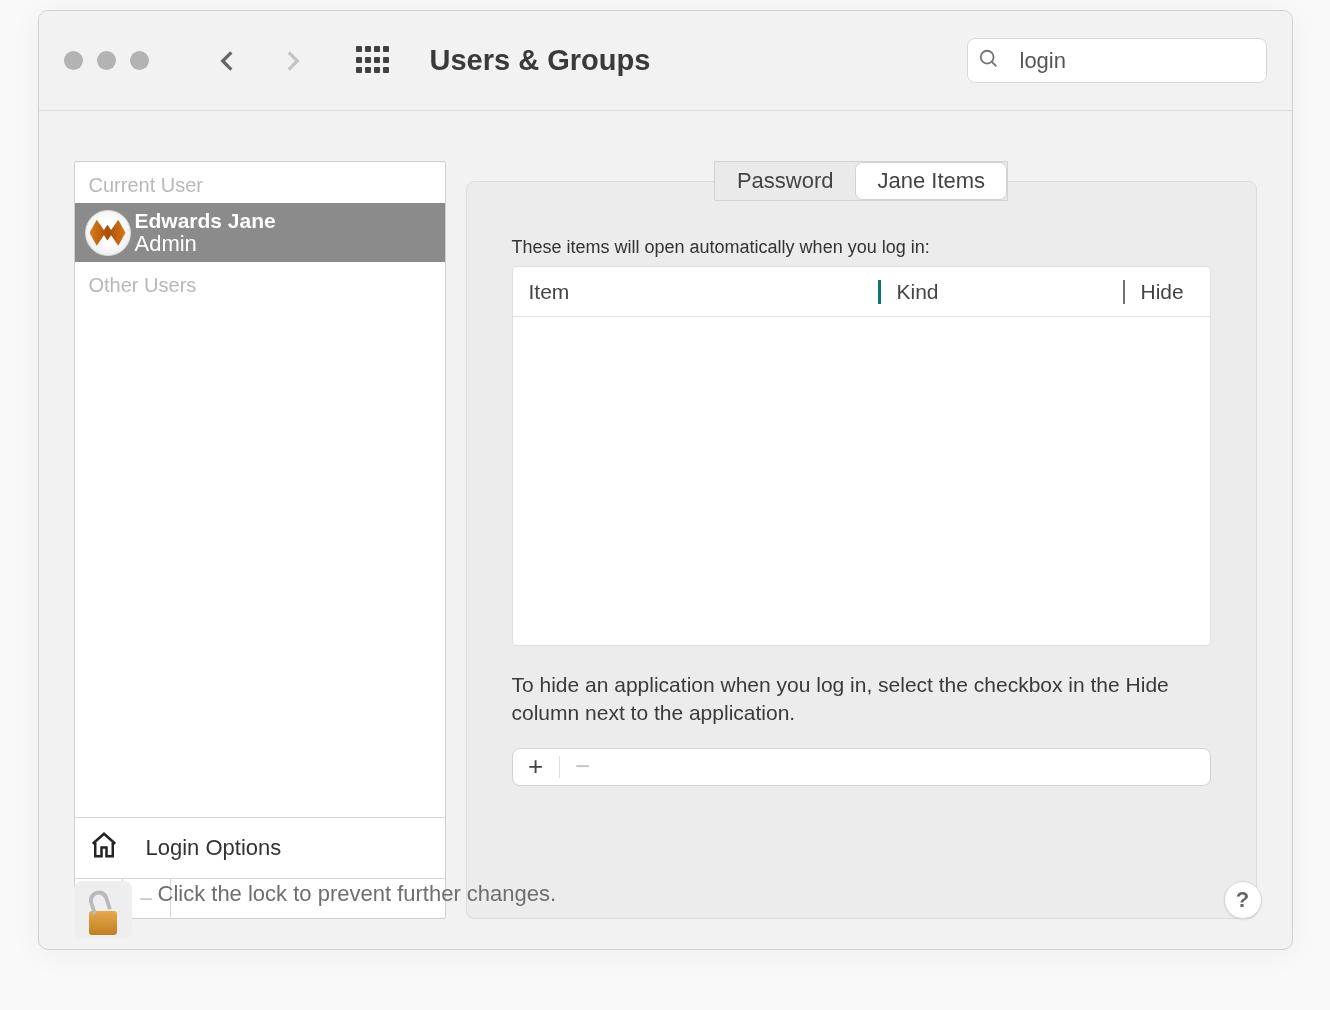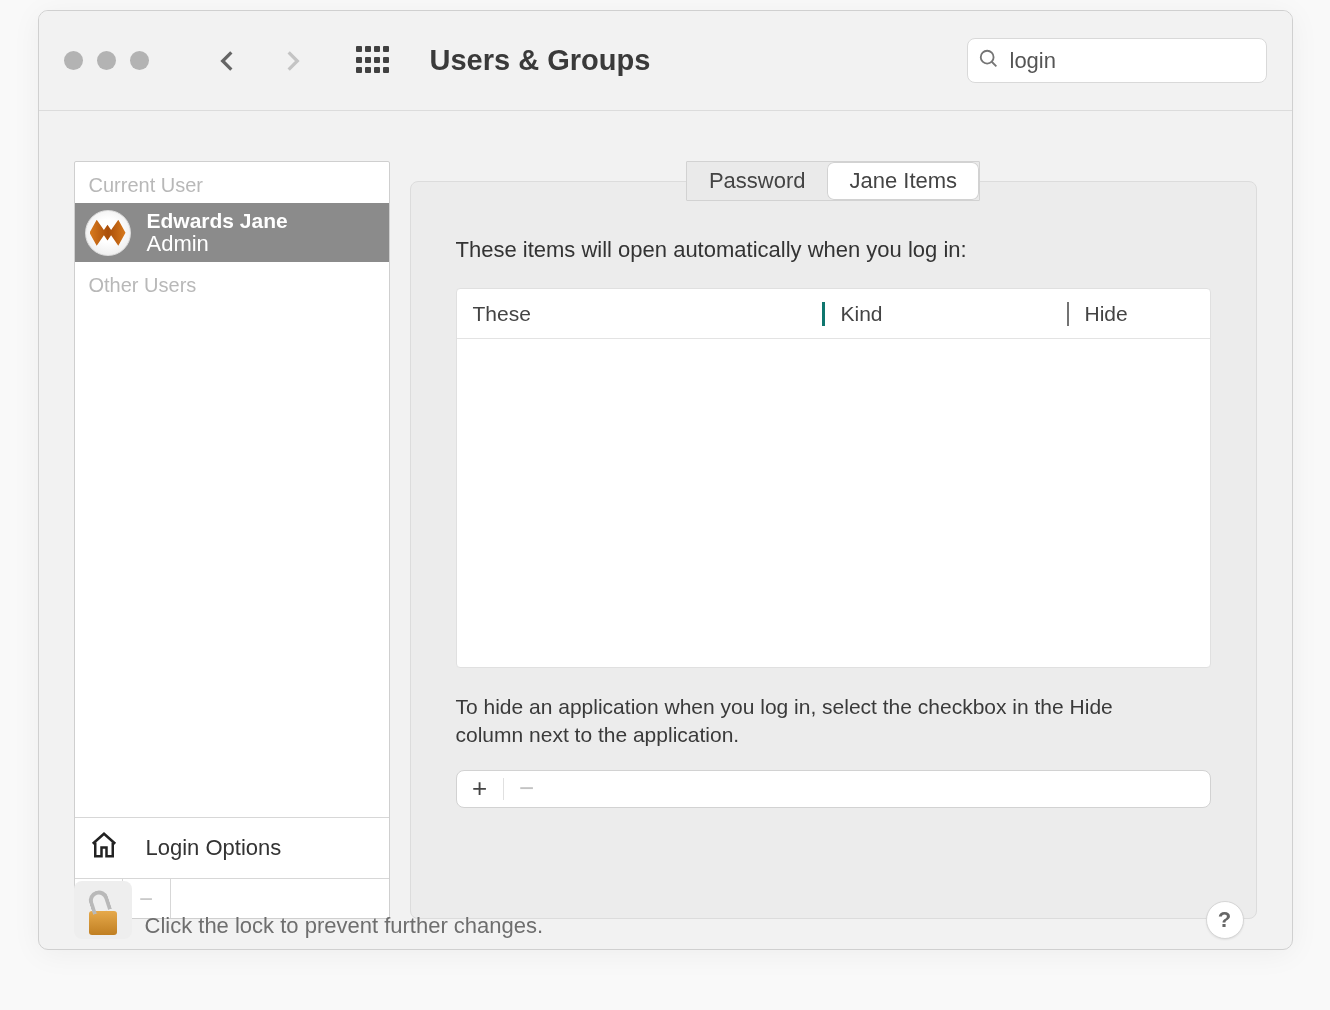--- a/index.html
+++ b/index.html
@@ -46,41 +46,41 @@
     display: grid; grid-template-columns: repeat(4,1fr);
     grid-template-rows: repeat(3,1fr); gap: 3px;
   }
   .grid-icon span { background:#414141; width:6px; height:6px; border-radius:1px; }
   .title {
     font-size: 29px; font-weight: 700; color: #3a3a3a;
     flex: 0 0 auto;
   }
   .spacer { flex: 1; }
   .search {
-    display: flex; align-items: center; gap: 10px;
+    display: flex; align-items: center; gap: 20px;
     width: 300px; height: 45px;
     background: #fff; border: 1px solid #d9d9d9; border-radius: 8px;
     padding: 0 10px;
   }
   .search svg { stroke:#757575; stroke-width:2; fill:none; }
   .search-input {
     border:none; outline:none; font-size:22px; color:#555; flex:1; background:transparent;
   }
 
   
   .body { flex:1; display:flex; padding: 50px 35px 30px 35px; gap:20px; position:relative; }
 
   
   .sidebar {
-    width: 316px; background:#fff; border:1px solid #cfcfcf; border-radius:2px;
+    width: 372px; background:#fff; border:1px solid #cfcfcf; border-radius:2px;
     display:flex; flex-direction:column;
   }
   .section-label { padding:12px 14px 6px 14px; color:#b8b8b8; font-size:20px; }
   .user-row {
-    display:flex; align-items:center; gap:16px; padding:6px 10px;
+    display:flex; align-items:center; gap:4px; padding:6px 10px;
   }
   .user-row.selected { background:#8b8b8b; color:#fff; }
   .avatar {
     width:46px; height:46px; border-radius:50%; background:radial-gradient(circle at 50% 45%, #fff 0%, #fff 35%, #e5e5e5 100%);
     border:1px solid #dcdcdc; flex-shrink:0; overflow:hidden; display:flex; align-items:center; justify-content:center;
   }
   .avatar.butterfly::before {
     content:""; display:block; width:36px; height:26px;
     background: linear-gradient(90deg, #d87a1d 0%, #a94e0a 50%, #d87a1d 100%);
     clip-path: polygon(0% 50%, 20% 0%, 40% 40%, 50% 20%, 60% 40%, 80% 0%, 100% 50%, 80% 100%, 60% 60%, 50% 80%, 40% 60%, 20% 100%);
@@ -112,43 +112,43 @@
   .seg-btn {
     padding:0 22px; display:flex; align-items:center; font-size:22px; color:#444;
   }
   .seg-btn.active { background:#fff; border-radius:7px; box-shadow:0 0 0 1px #d2d2d2 inset; }
   .panel {
     margin-top:-20px; flex:1;
     background:#ececec; border:1px solid #dcdcdc; border-radius:8px;
     padding:55px 45px 30px 45px;
     display:flex; flex-direction:column;
   }
-  .intro { font-size:22px; color:#333; margin-bottom:25px; }
+  .intro { font-size:18px; color:#333; margin-bottom:8px; }
   .table {
     background:#fff; border:1px solid #e0e0e0; border-radius:4px;
     height:380px; overflow:hidden;
   }
   .thead { display:flex; height:50px; align-items:center; border-bottom:1px solid #e3e3e3; }
   .th { font-size:21px; color:#444; padding:0 16px; }
   .th-item { flex:0 0 365px; }
   .th-kind { flex:0 0 245px; border-left:3px solid #0f766e; }
   .th-hide { flex:0 0 80px; border-left:2px solid #737373; }
   .hint { font-size:21px; color:#3a3a3a; margin-top:25px; line-height:1.35; max-width:720px; }
   .addremove {
     display:inline-flex; margin-top:20px; background:#fff; border:1px solid #d2d2d2; border-radius:8px;
     height:38px; align-items:center; overflow:hidden;
   }
   .ar-btn { width:46px; display:flex; align-items:center; justify-content:center; font-size:26px; color:#444; }
   .ar-div { width:1px; height:22px; background:#e0e0e0; }
   .ar-btn.minus { color:#c3c3c3; }
 
   
   .lockbar {
-    position:absolute; left:35px; bottom:10px; right:48px;
-    display:flex; align-items:flex-end; gap:13px;
+    position:absolute; left:35px; bottom:10px; right:30px;
+    display:flex; align-items:flex-start; gap:26px;
   }
   .lockbar .spacer2 { flex:1; }
   .lock-btn {
     width:58px; height:58px; background:#eee; border-radius:8px;
     display:flex; align-items:flex-end; justify-content:center; padding-bottom:4px;
   }
   .lock-body {
     width:28px; height:24px; background:linear-gradient(#e6a94b,#c07f22); border-radius:3px; position:relative;
   }
   .lock-shackle {
@@ -247,21 +247,21 @@
       <div class="tabbar">
         <div class="seg">
           <div class="seg-btn">Password</div>
           <div class="seg-btn active">Jane Items</div>
         </div>
       </div>
       <div class="panel">
         <div class="intro">These items will open automatically when you log in:</div>
         <div class="table">
           <div class="thead">
-            <div class="th th-item">These</div>
+            <div class="th th-item">Item</div>
             <div class="th th-kind">Kind</div>
             <div class="th th-hide">Hide</div>
           </div>
         </div>
         <div class="hint">To hide an application when you log in, select the checkbox in the Hide column next to the application.</div>
         <div class="addremove">
           <div class="ar-btn">+</div>
           <div class="ar-div"></div>
           <div class="ar-btn minus">−</div>
         </div>

